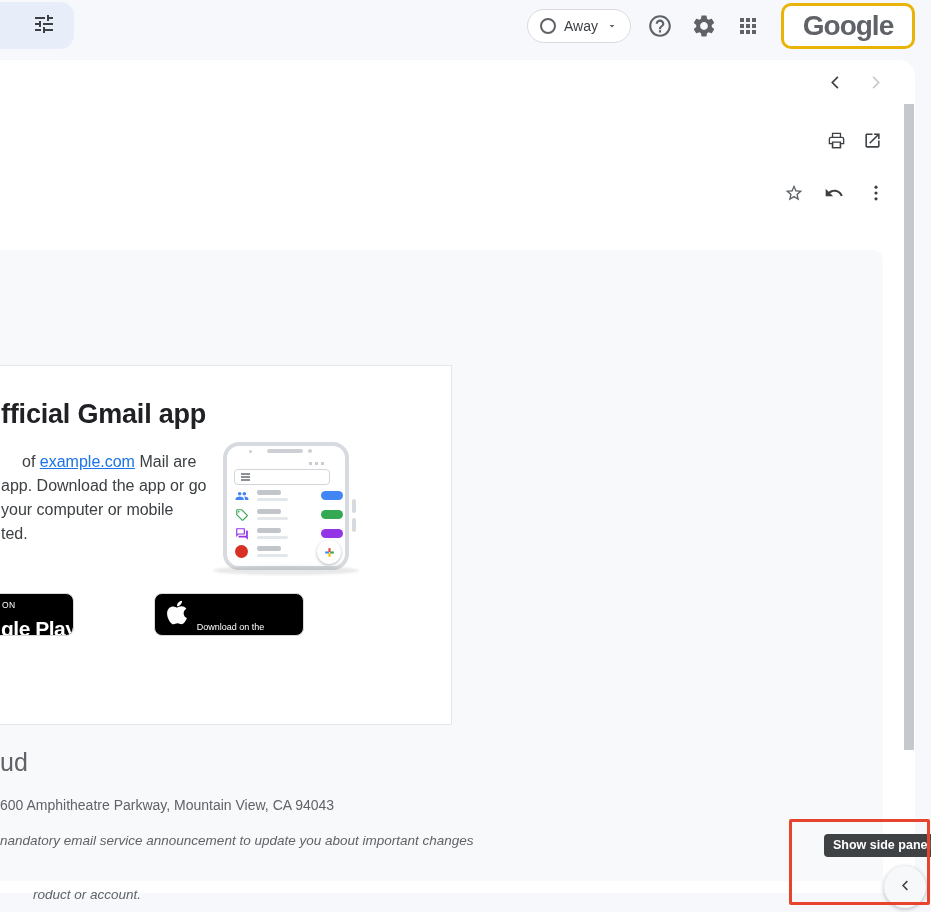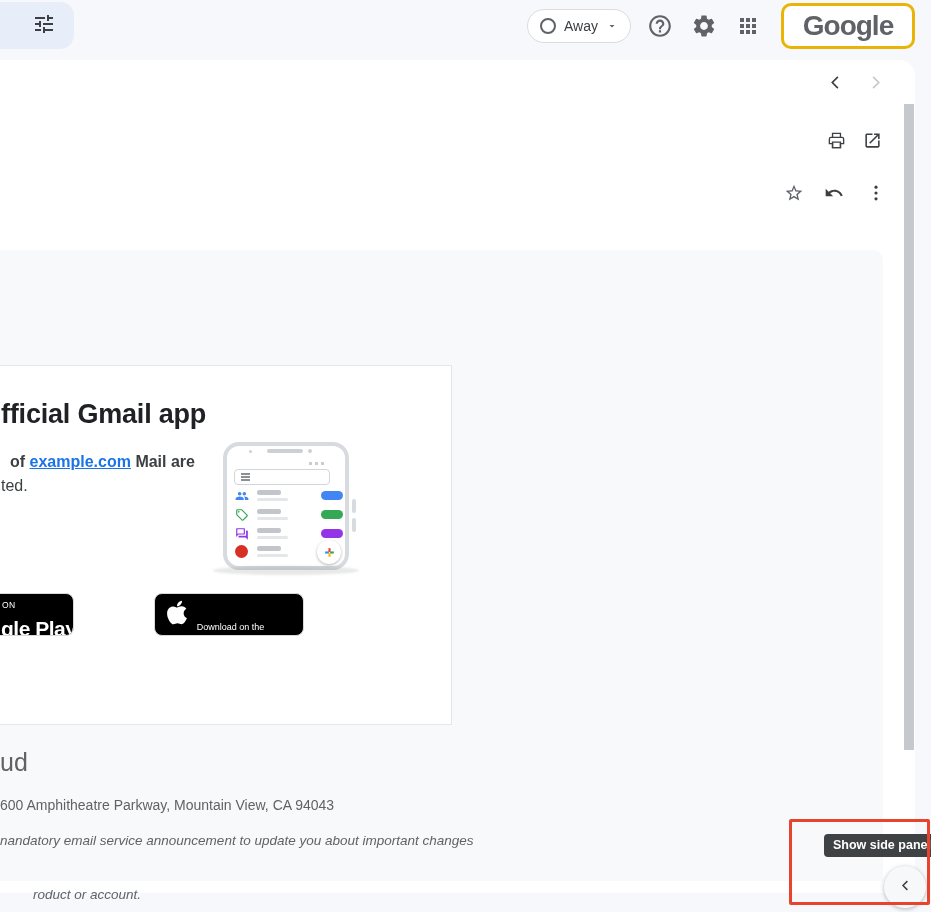--- a/index.html
+++ b/index.html
@@ -30,21 +30,21 @@
   .icon20 svg{width:20px;height:20px;fill:currentColor;}
   .stroke-icon svg{fill:none;stroke:currentColor;stroke-width:1.7;}
 
   .email-body{position:absolute;left:0;top:190px;width:883px;height:631px;background:var(--body_bg,#f8f9fa);border-top-right-radius:10px;}
 
   
   .promo-card{position:absolute;left:-61px;top:115px;width:513px;height:360px;background:#fff;border:1px solid #e5e6e8;box-sizing:border-box;}
   .promo-heading{position:absolute;left:61px;top:14px;font-size:27px;line-height:32px;font-weight:bold;letter-spacing:-0.2px;color:var(--text_dark,#202124);white-space:nowrap;}
   .promo-para{position:absolute;left:61px;top:84px;width:230px;font-size:16px;line-height:24px;color:var(--text_body,#3c4043);}
   .promo-para .pline{display:block;white-space:nowrap;}
-  .pline.first{padding-left:9px;font-weight:bold;}
+  .pline.first{padding-left:21px;}
   .email-link{color:var(--link_blue,#1a73e8);text-decoration:underline;cursor:pointer;}
 
   
   .phone{position:absolute;left:283px;top:76px;width:126px;height:128px;}
   .phone-frame{position:absolute;inset:0;border:4px solid #d7dbdf;border-radius:16px;background:#fff;box-sizing:border-box;}
   .phone-dot{position:absolute;background:#ccd0d4;border-radius:50%;}
   .phone-speaker{position:absolute;left:44px;top:7px;width:36px;height:4px;border-radius:2px;background:#ccd0d4;}
   .status-dot{position:absolute;top:20px;width:3px;height:3px;background:#c9cdd1;}
   .phone-search{position:absolute;left:11px;top:27px;width:96px;height:16px;border:1.4px solid #d2d6da;border-radius:4px;box-sizing:border-box;display:flex;flex-direction:column;justify-content:center;gap:1.6px;padding-left:6px;}
   .phone-search i{display:block;width:9px;height:1.6px;background:#8d9196;}
@@ -190,20 +190,22 @@
       </span>
     </button>
 
     <div class="email-body">
 
       <div class="promo-card">
         <h1 class="promo-heading">fficial Gmail app</h1>
 
         <div class="promo-para">
           <span class="pline first"><span>of </span><a class="email-link">example.com</a><span> Mail are</span></span>
+          <span class="pline">app. Download the app or go</span>
+          <span class="pline">your computer or mobile</span>
           <span class="pline">ted.</span>
         </div>
 
         <div class="phone">
           <div class="phone-frame"></div>
           <div class="phone-dot" style="left:26px;top:8px;width:3px;height:3px;"></div>
           <div class="phone-speaker"></div>
           <div class="phone-dot" style="left:85px;top:7px;width:4px;height:4px;"></div>
           <div class="status-dot" style="left:86px;"></div>
           <div class="status-dot" style="left:92px;"></div>

